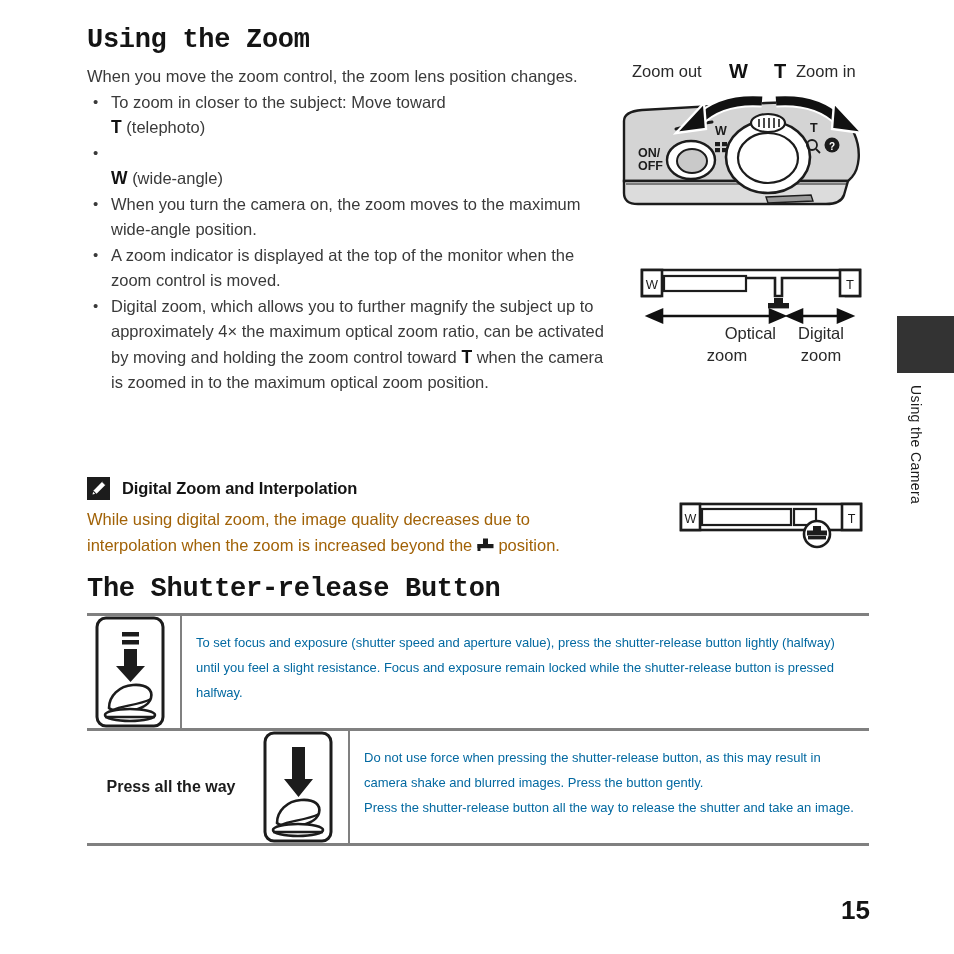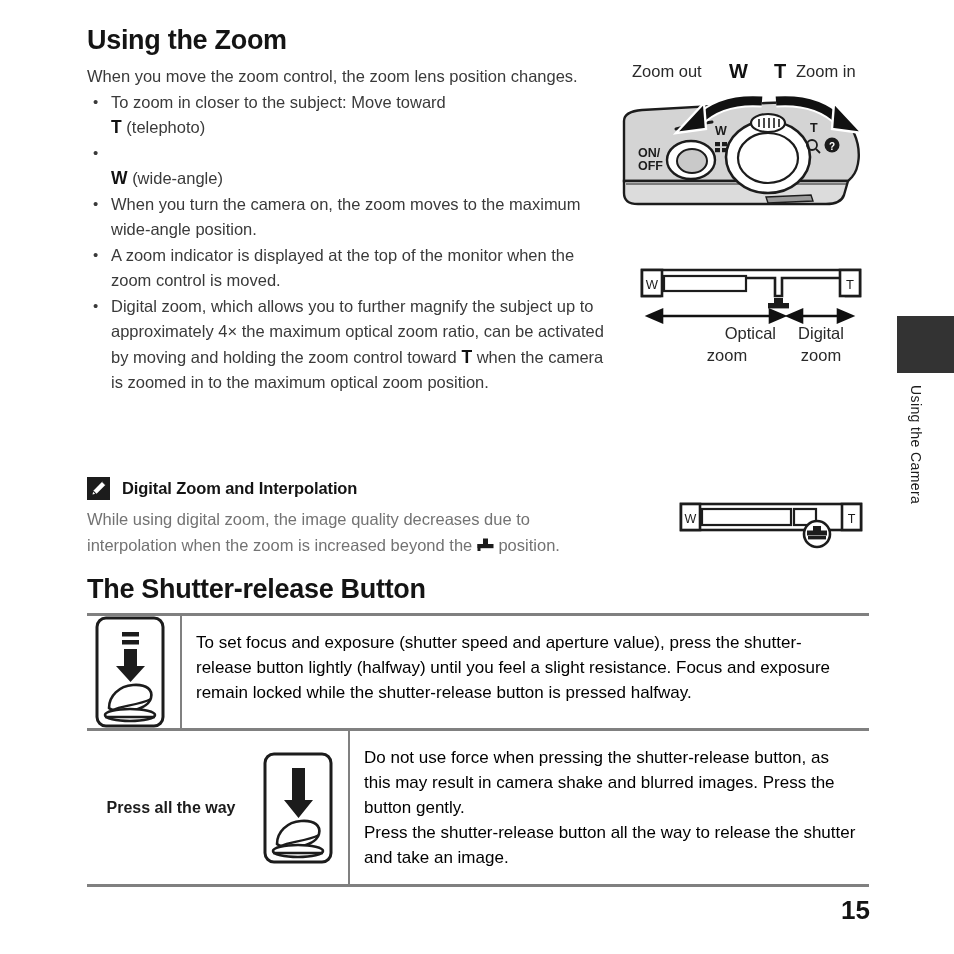--- a/index.html
+++ b/index.html
@@ -17,20 +17,21 @@
   }
 
   
   .h1 {
     position: absolute;
     font-size: 27px;
     font-weight: bold;
     letter-spacing: -0.3px;
     color: #141414;
     white-space: nowrap;
+    font-family: Liberation Mono, monospace;
   }
   #heading-zoom { left: 87px; top: 25px; }
   #heading-shutter { left: 87px; top: 574px; }
 
   
   .body-col {
     position: absolute;
     left: 87px;
     width: 520px;
     font-size: 16.5px;
@@ -82,21 +83,21 @@
   .note-icon svg { position: absolute; left: 0; top: 0; }
   .note-title {
     font-size: 16.5px;
     font-weight: bold;
     color: #141414;
     letter-spacing: -0.1px;
   }
   .note-body {
     font-size: 16.5px;
     line-height: 25.5px;
-    color: #737373;
+    color: #a16207;
   }
   .glyph-interp {
     display: inline-block;
     vertical-align: -1px;
     width: 17px; height: 14px;
   }
 
   
   #fig-camera { position: absolute; left: 616px; top: 62px; width: 262px; height: 155px; }
   #fig-indicator { position: absolute; left: 636px; top: 266px; width: 230px; height: 100px; }
@@ -155,23 +156,23 @@
     width: 85px;
     display: flex;
     align-items: center;
     justify-content: center;
     border-right: 2px solid #808080;
     padding-right: 8px;
   }
   .cell-text {
     flex: 1;
     padding: 14px 12px 14px 14px;
-    font-size: 17px;
+    font-size: 13px;
     line-height: 25px;
-    color: #000000;
+    color: #0369a1;
   }
   .cell-text p { margin: 0; }
 
   
   #page-number {
     position: absolute;
     right: 84px; bottom: 28px;
     font-size: 26px;
     font-weight: bold;
     color: #141414;

